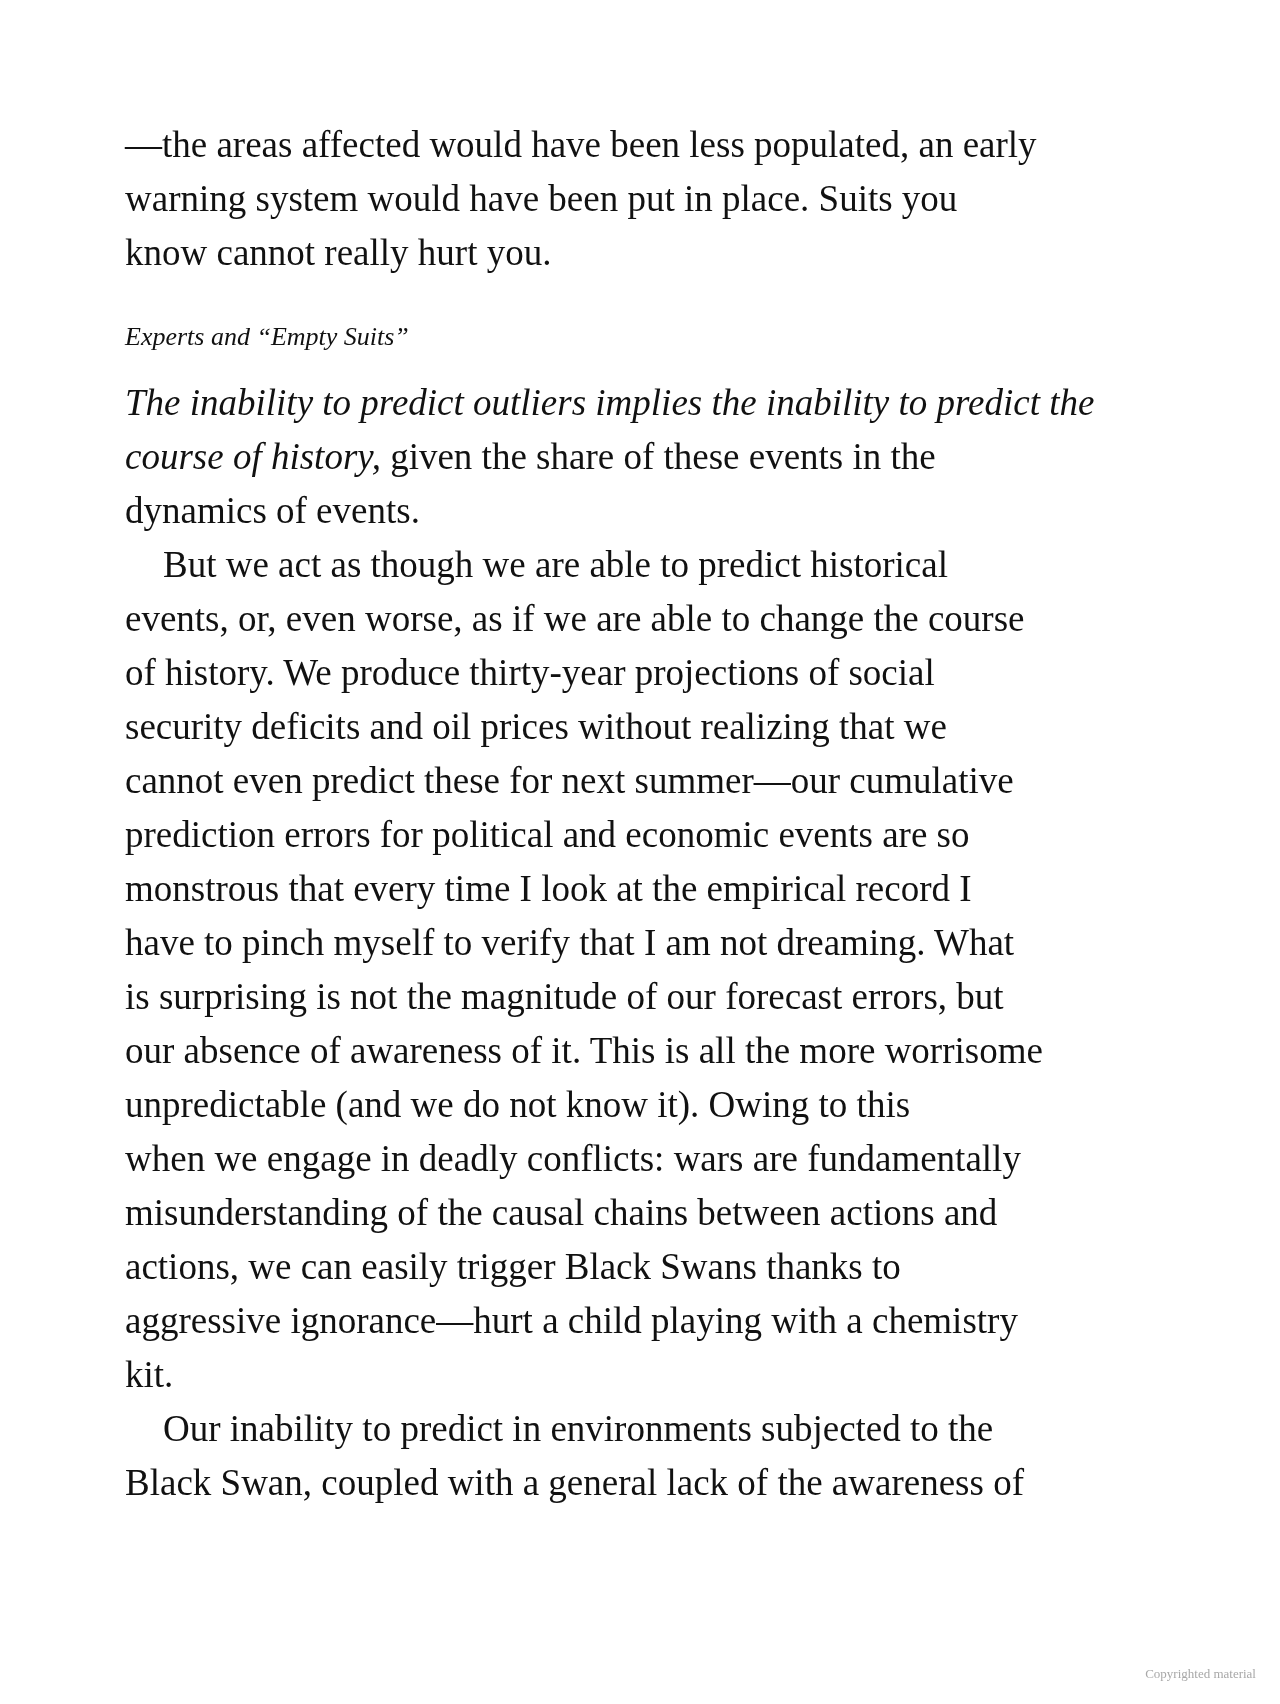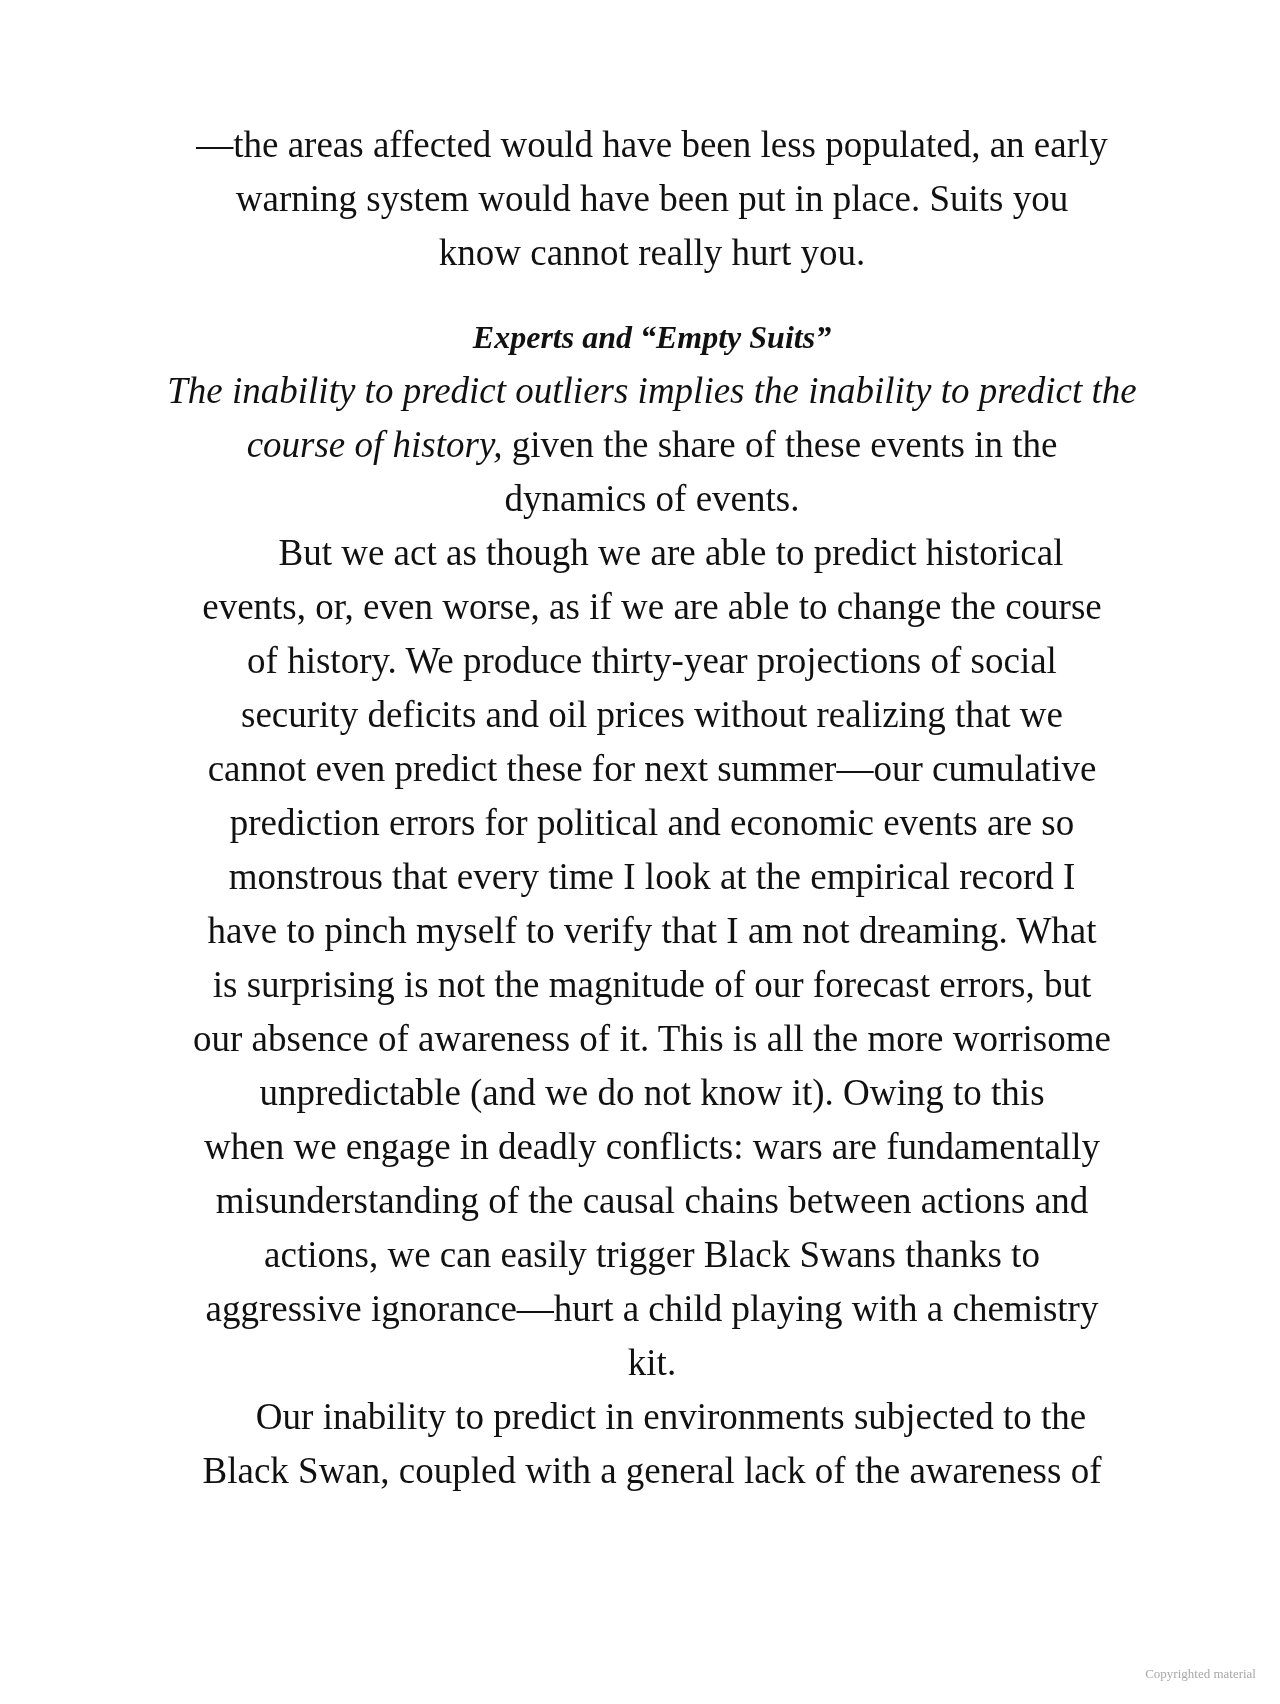--- a/index.html
+++ b/index.html
@@ -1,30 +1,29 @@
 <!DOCTYPE html>
 <html><head>
 <meta charset="utf-8">
 <style>
   html, body { margin: 0; padding: 0; background: #ffffff; }
   body { width: 1280px; height: 1704px; position: relative; overflow: hidden; }
   .page {
-    position: absolute; left: 132px; top: 118px; width: 1040px;
+    position: absolute; left: 125px; top: 118px; width: 1040px;
     font-family: "Liberation Serif", "DejaVu Serif", serif;
     color: #111111;
     font-size: 37px;
     line-height: 54px;
-    text-align: center;
   }
   .para { margin: 0; }
   .indent { text-indent: 38px; }
   .heading {
-    font-style: italic; font-weight: bold;
-    font-size: 32px; line-height: 30px;
-    margin: 42px 0 12px 0;
+    font-style: italic; font-weight: normal;
+    font-size: 26px; line-height: 30px;
+    margin: 42px 0 24px 0;
   }
   .line { display: block; white-space: nowrap; }
   .copyright {
     position: absolute; right: 24px; top: 1666px;
     font-family: Liberation Serif, serif;
     font-size: 13px; color: #a8a8a8;
   }
 </style>
 </head>
 <body>

